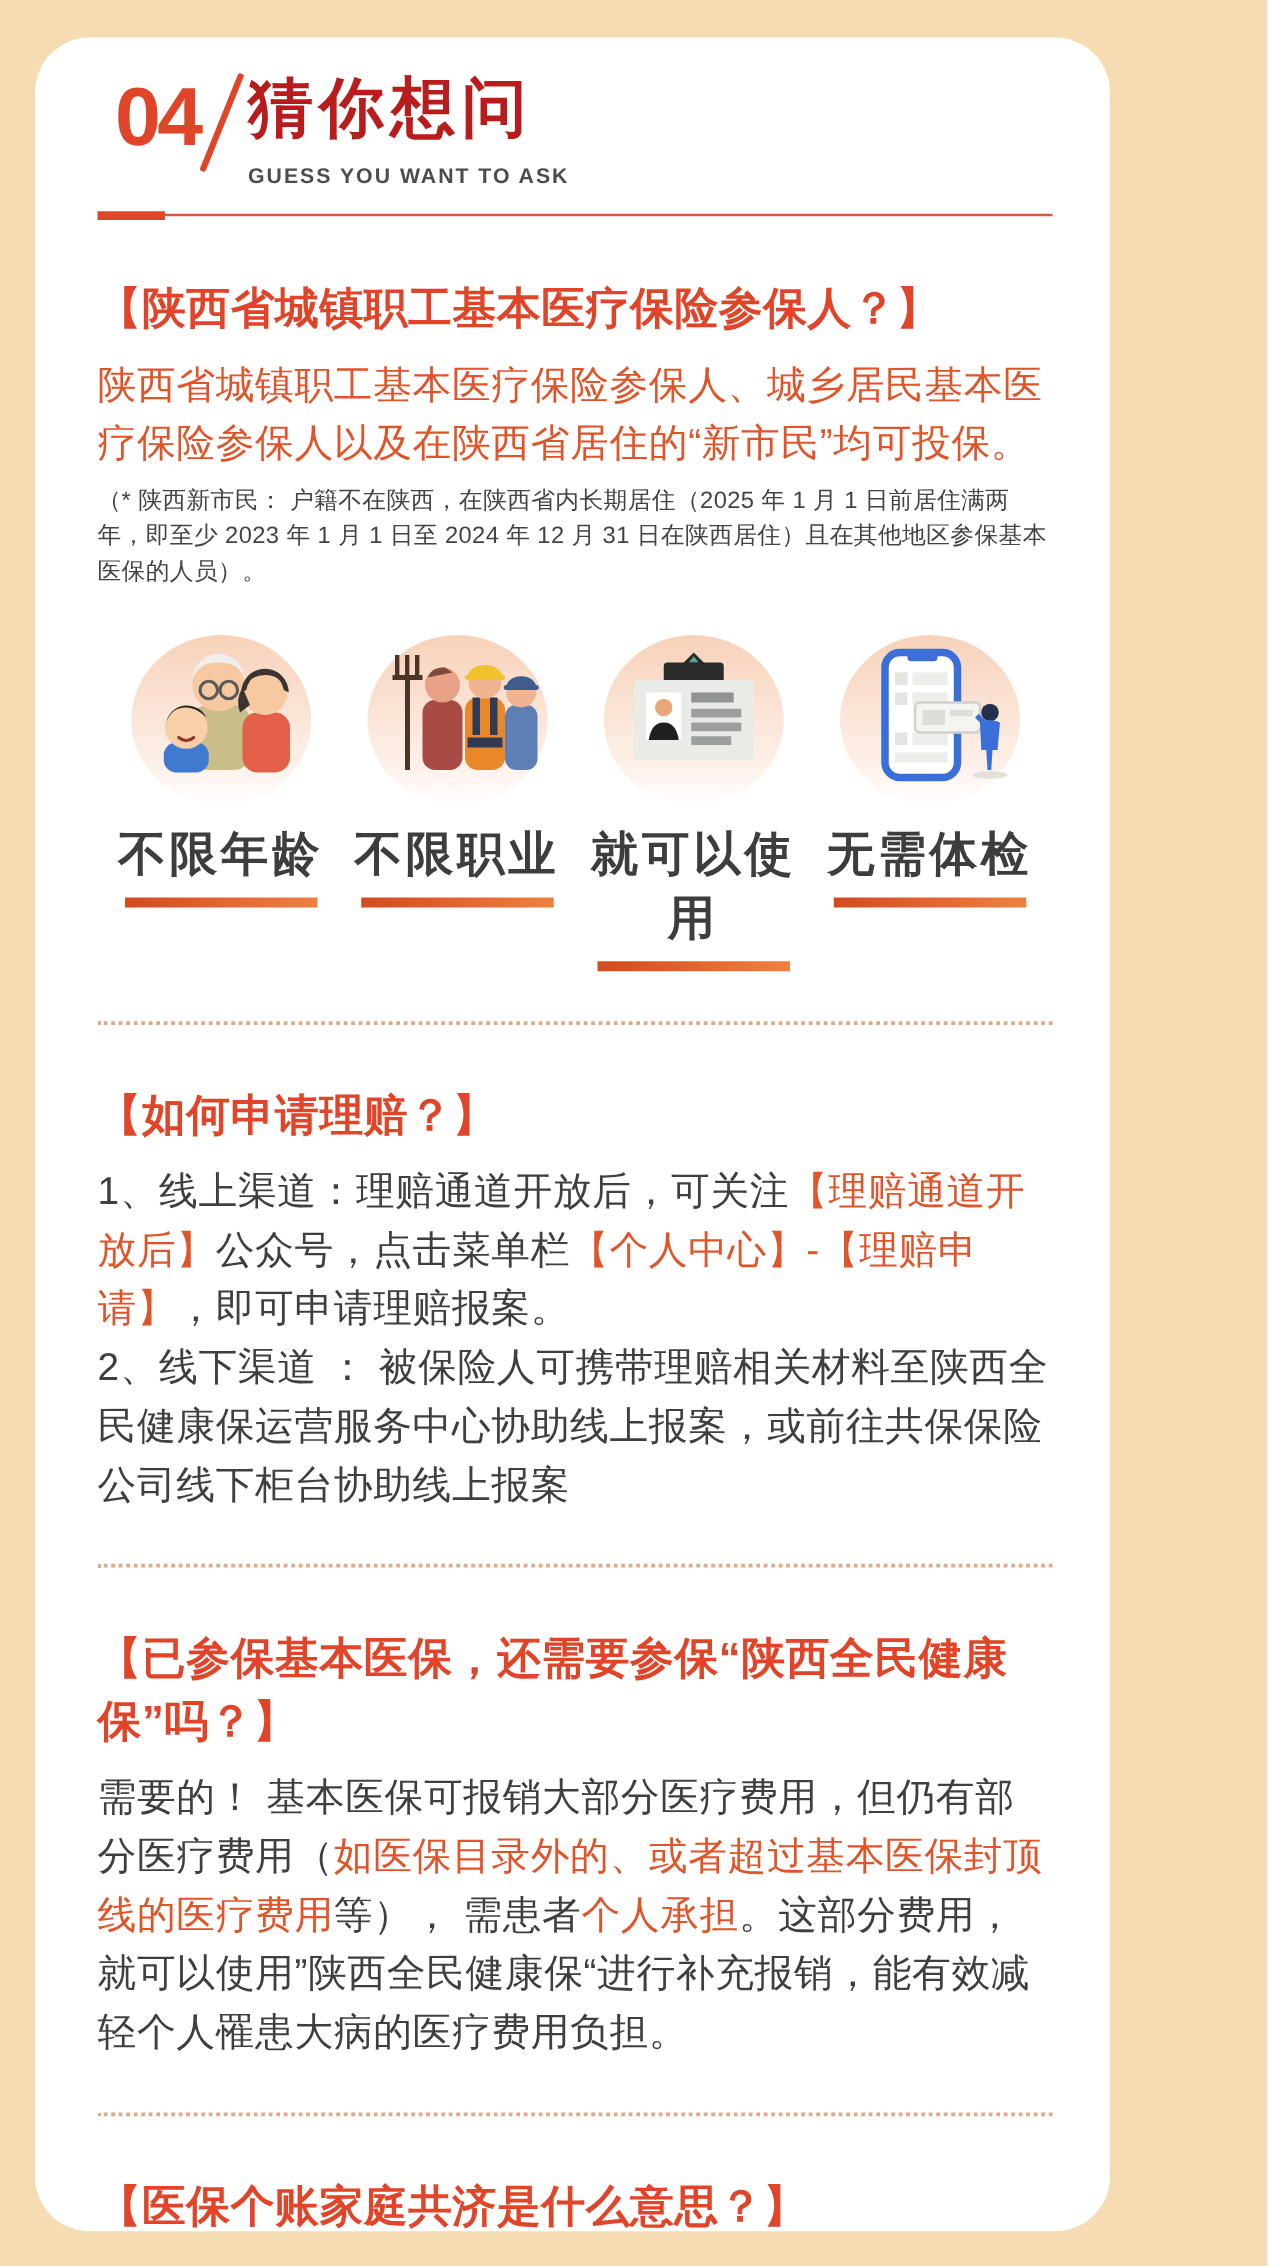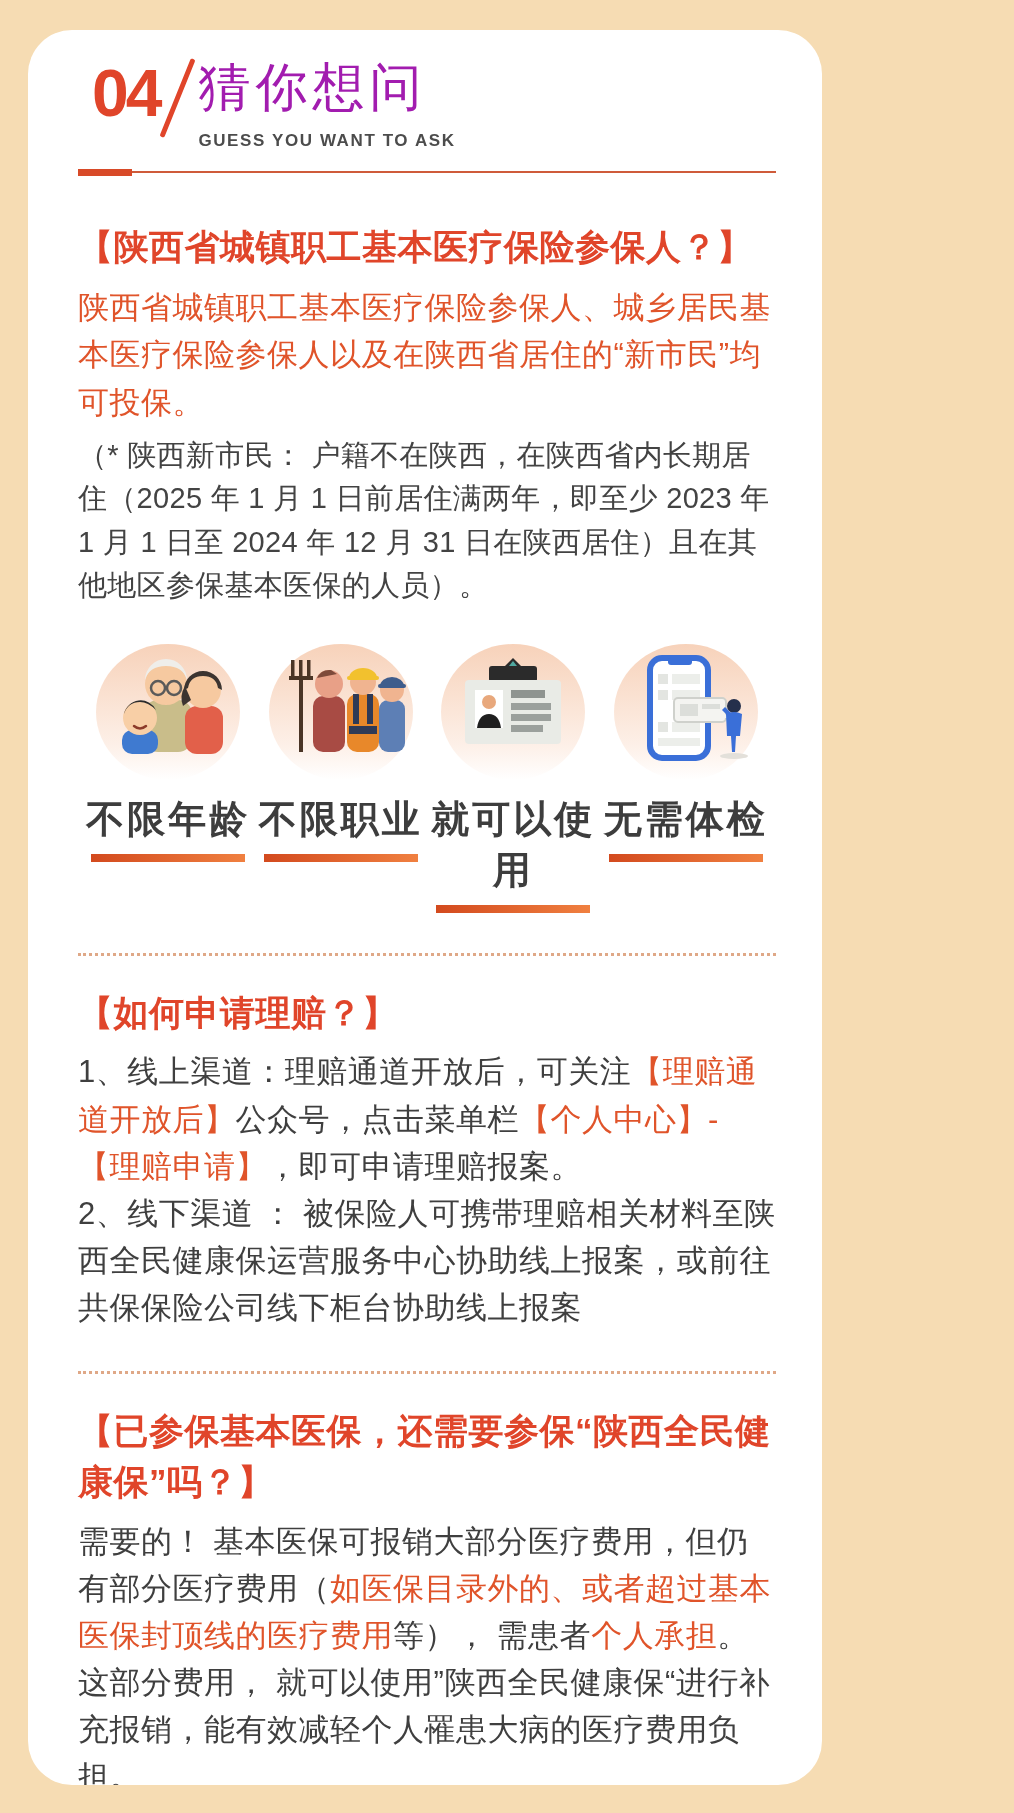--- a/index.html
+++ b/index.html
@@ -5,39 +5,39 @@
   * { margin:0; padding:0; box-sizing:border-box; }
   html,body { width:1014px; height:1813px; }
   body {
     background:#f6dcb3;
     font-family:"Liberation Sans","DejaVu Sans",sans-serif;
     position:relative;
     overflow:hidden;
   }
   .card {
     position:absolute; left:28px; top:30px;
-    width:794px; height:1755px;
+    width:860px; height:1755px;
     background:#ffffff;
     border-radius:44px;
     padding:30px 46px 0 50px;
     overflow:hidden;
   }
   
   .header-row { display:flex; align-items:flex-start; margin-left:14px; }
   .hdr-num {
     font-size:66px; font-weight:800; color:#e0452a;
     letter-spacing:-3px; line-height:1;
   }
   .hdr-slash {
     width:5px; height:84px; background:#e0452a;
     transform:rotate(22deg); margin:-4px 18px 0 16px; border-radius:2px;
   }
   .hdr-titles { padding-top:0; }
   .hdr-cn {
-    font-size:52px; font-weight:400; color:#a21caf;
+    font-size:52px; font-weight:700; color:#b91c1c;
     letter-spacing:5px; line-height:1.05;
   }
   .hdr-en {
     font-size:17px; font-weight:700; color:#4c4c4c;
     letter-spacing:1.6px; margin-top:16px;
   }
   .hdr-rule { display:flex; align-items:center; margin-top:18px; }
   .hdr-rule-bar { width:54px; height:7px; background:#d84a28; }
   .hdr-rule-line { flex:1; height:2px; background:#cf5b3a; }
 
@@ -45,40 +45,40 @@
   .section-title {
     font-size:35px; font-weight:800; color:#e0452a;
     line-height:1.45; letter-spacing:0.5px;
   }
   .para {
     font-size:31px; color:#3f3f3f; line-height:1.52;
     white-space:pre-line; letter-spacing:0.5px;
   }
   .accent { color:#e0542a; }
   .lead { color:#e0542a; }
-  .note { font-size:29px; color:#434343; line-height:1.5; letter-spacing:0.3px; }
+  .note { font-size:19px; color:#434343; line-height:1.5; letter-spacing:0.3px; }
 
   .s1-title { margin-top:46px; }
   .s1-lead  { margin-top:12px; }
   .s1-note  { margin-top:8px; }
 
   .features { display:flex; justify-content:space-between; margin-top:26px; padding:0 4px; }
   .feature { width:212px; display:flex; flex-direction:column; align-items:center; }
   .feature svg { display:block; }
   .feature-label {
     font-size:38px; font-weight:700; color:#3d3d3d;
     margin-top:8px; letter-spacing:3px;text-align:center;
   }
   .feature-bar {
     width:154px; height:8px; margin-top:9px;
     background:linear-gradient(90deg,#d34a1e,#f08040);
   }
 
   .divider { border:none; border-top:3px dotted #dfa887; height:0; margin-top:40px; }
-  .sec-title-mt { margin-top:32px; }
+  .sec-title-mt { margin-top:48px; }
   .sec-para-mt { margin-top:10px; }
 </style>
 </head>
 <body>
 
 <div class="card">
 
   <div class="header-row">
     <div class="hdr-num">04</div>
     <div class="hdr-slash"></div>

